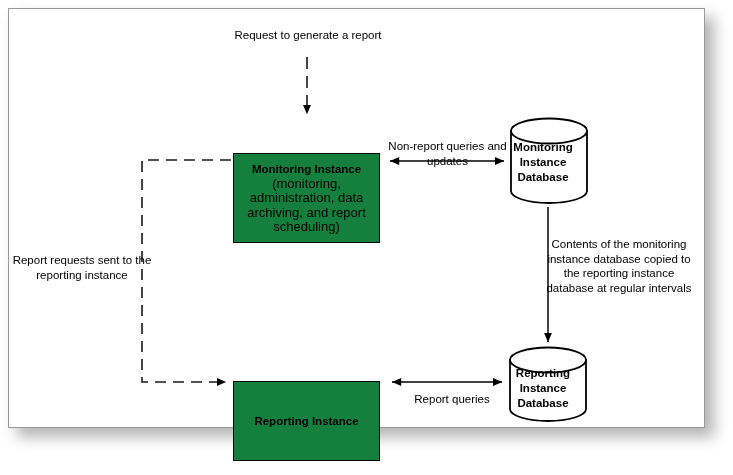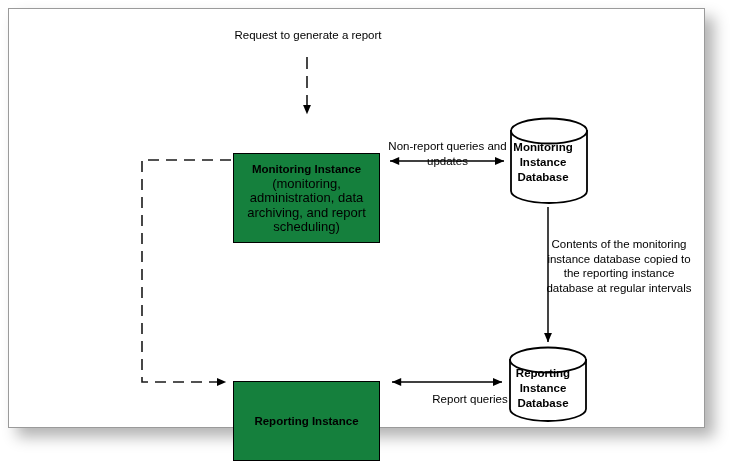--- a/index.html
+++ b/index.html
@@ -48,21 +48,21 @@
   }
   #db-label-monitoring{left:511px;top:140px;width:64px;}
   #db-label-reporting{left:509px;top:366px;width:68px;}
 
   
   .annot{position:absolute;text-align:center;font-size:11.5px;line-height:14.5px;color:#000;}
   #annot-top{left:222px;top:16px;width:172px;margin-top:12px;}
   #annot-nonreport{left:384px;top:139px;width:127px;}
   #annot-copy{left:545px;top:237px;width:148px;text-align:center;}
   #annot-reportreq{left:12px;top:253px;width:140px;}
-  #annot-reportqueries{left:408px;top:392px;width:124px;}
+  #annot-reportqueries{left:390px;top:392px;width:124px;}
 </style>
 </head>
 <body>
 
 <div id="stage">
 
   <div id="frame"></div>
 
   <div id="canvas">
 
@@ -112,17 +112,18 @@
     <div class="db-label" id="db-label-monitoring">Monitoring Instance Database</div>
 
     <div class="db-label" id="db-label-reporting">Reporting Instance Database</div>
 
     <div class="annot" id="annot-top">Request to generate a report</div>
 
     <div class="annot" id="annot-nonreport">Non-report queries and updates</div>
 
     <div class="annot" id="annot-copy">Contents of the monitoring instance database copied to the reporting instance database at regular intervals</div>
 
+    <div class="annot" id="annot-reportreq">Report requests sent to the reporting instance</div>
 
     <div class="annot" id="annot-reportqueries">Report queries</div>
 
   </div>
 </div>
 
 </body></html>

